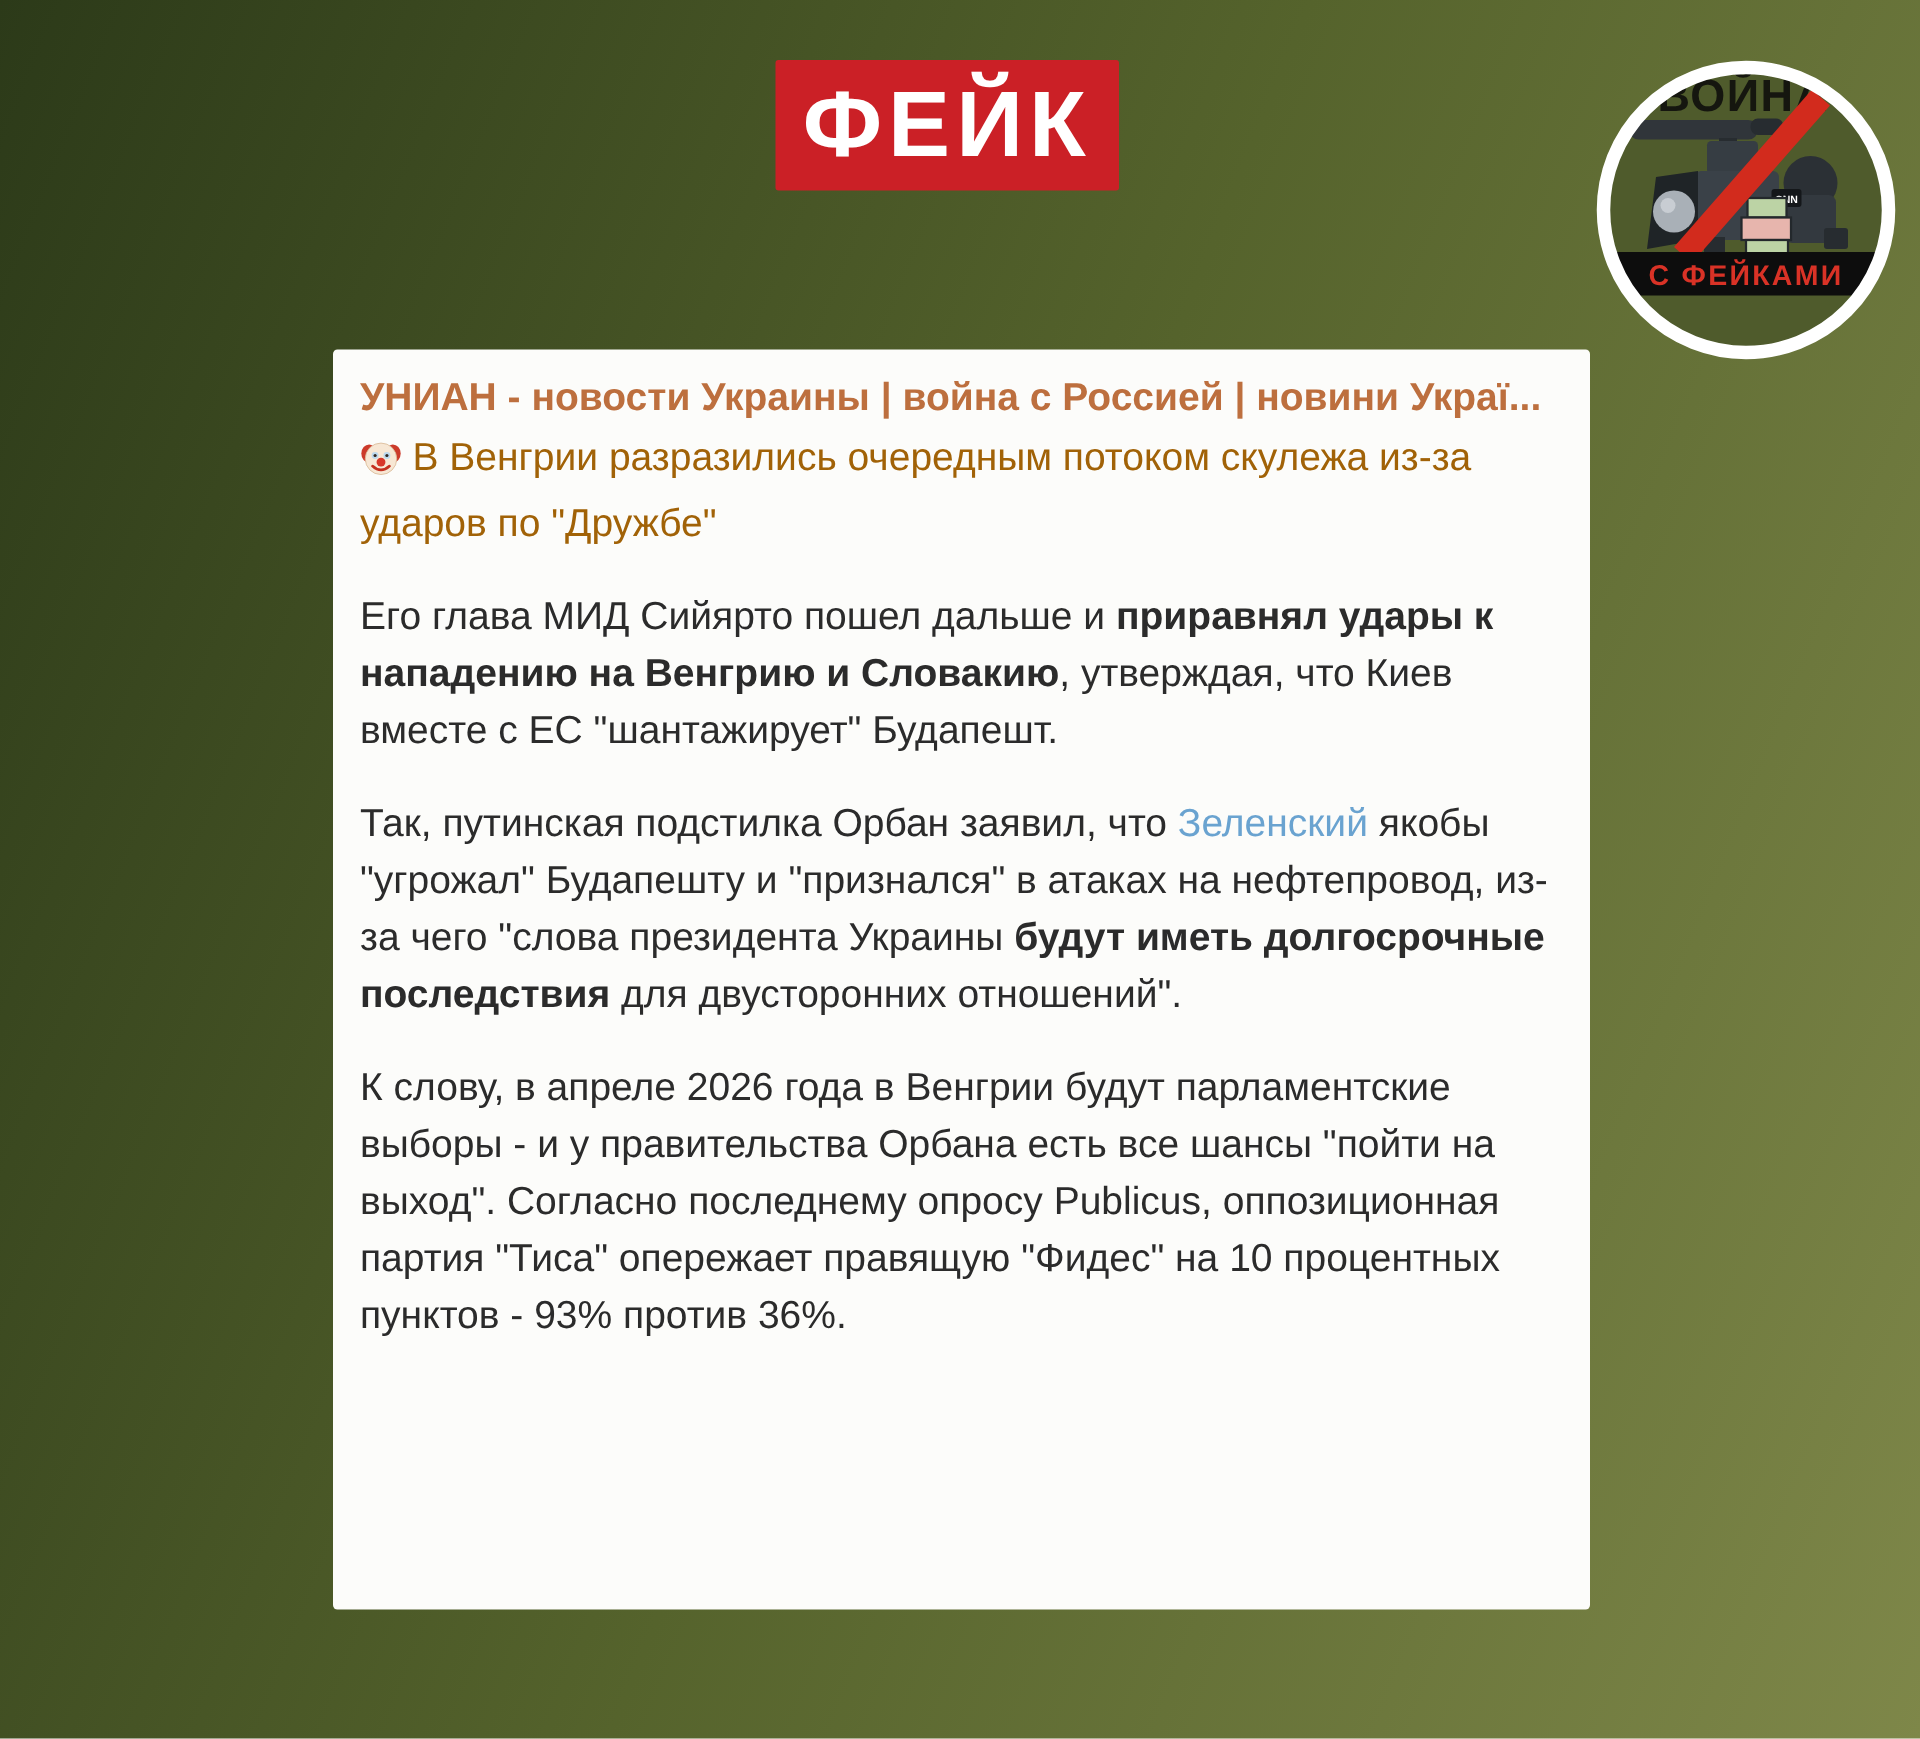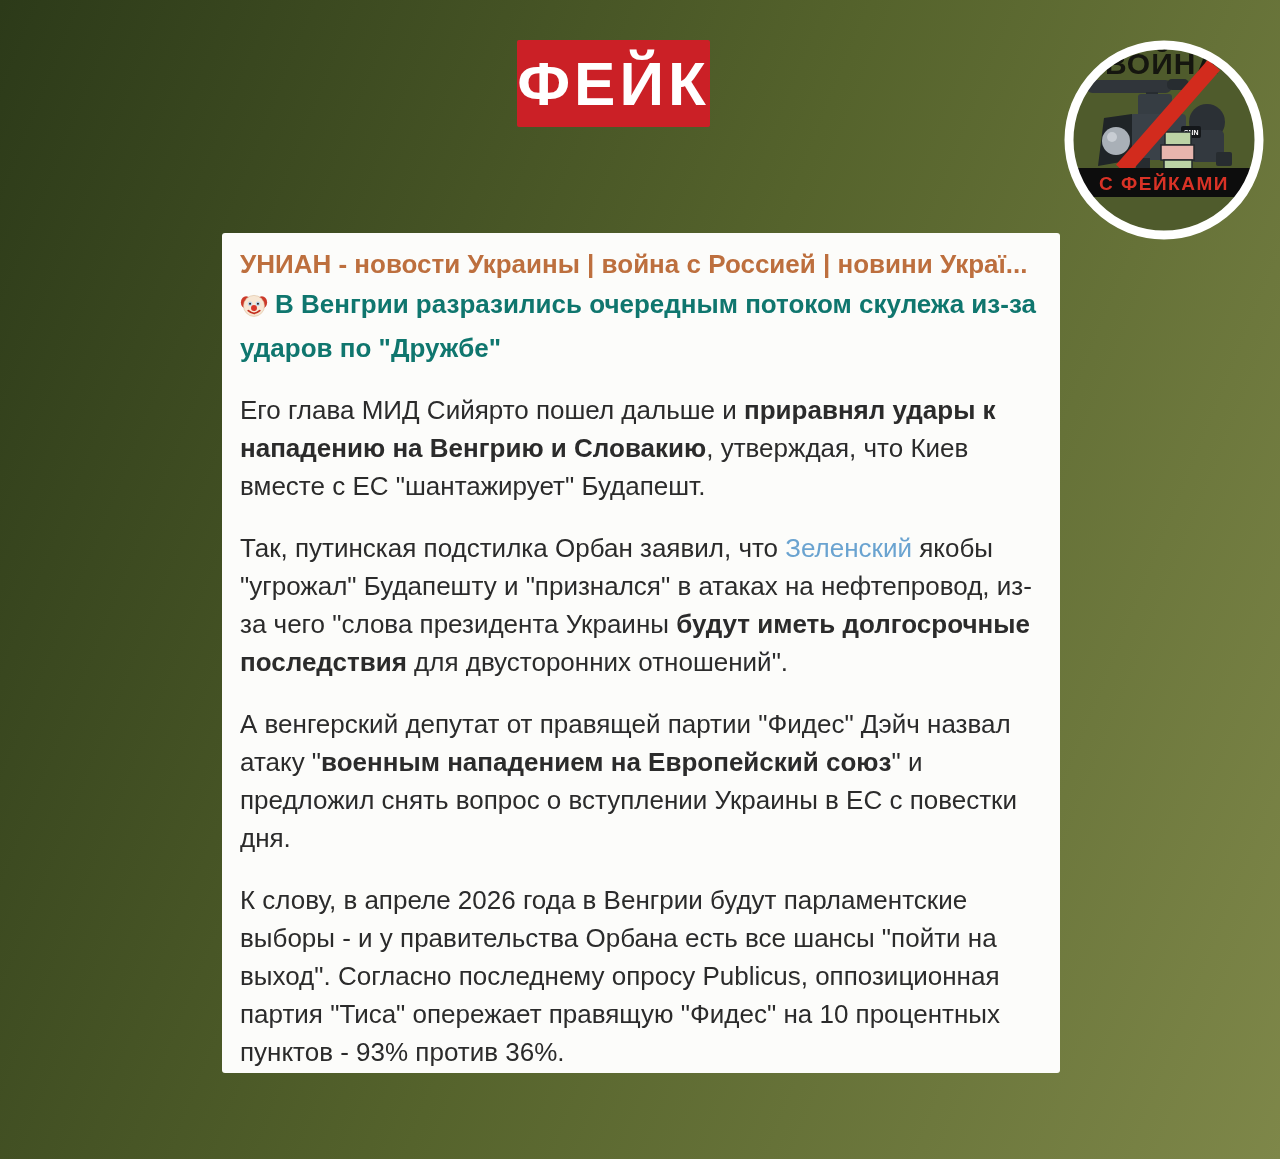--- a/index.html
+++ b/index.html
@@ -5,39 +5,39 @@
   html,body{margin:0;padding:0;}
   body{
     width:1280px;height:1159px;overflow:hidden;position:relative;
     font-family:"Liberation Sans","DejaVu Sans",sans-serif;
     background:linear-gradient(112deg,
       var(--background-dark,#2c3a19) 0%,
       #55632c 50%,
       var(--background-light,#7e8749) 100%);
   }
   .fake-badge{
-    position:absolute;left:517px;top:40px;width:193px;height:87px;
+    position:absolute;left:517px;top:40px;width:229px;height:87px;
     background:var(--badge-red,#cb2026);
     color:#fff;font-weight:800;font-size:62px;letter-spacing:4px;
     display:flex;align-items:center;justify-content:center;
     border-radius:2px;
   }
   .logo-wrap{position:absolute;left:1064px;top:40px;width:200px;height:200px;}
   .logo-wrap svg{display:block;width:100%;height:100%;}
   .card{
     position:absolute;left:222px;top:233px;width:838px;height:840px;
     box-sizing:border-box;background:#fcfcfa;border-radius:3px;
     padding:12px 18px 14px 18px;
     color:#2b2b2b;font-size:26px;line-height:38px;
   }
   .channel-name{
     color:var(--channel-orange,#bd6f3e);font-weight:700;font-size:26px;
     line-height:38px;white-space:nowrap;overflow:hidden;
   }
-  .post-title{font-weight:700;color:#0f766e;margin-top:2px;}
+  .post-title{font-weight:400;color:#a16207;margin-top:2px;}
   .post-title .emoji{display:inline-block;vertical-align:-6px;margin-right:7px;}
   .para{margin:24px 0 0 0;}
   .seg-b{font-weight:700;}
   .seg-link{color:var(--link-blue,#6aa3d0);cursor:pointer;}
   .seg-n{}
 </style>
 </head>
 <body>
 
 <div class="fake-badge">ФЕЙК</div>
@@ -91,15 +91,14 @@
         <circle cx="20.5" cy="14.5" r="2.6" fill="#bcd8ee"></circle>
         <circle cx="11.5" cy="14.5" r="1.2" fill="#2f2620"></circle>
         <circle cx="20.5" cy="14.5" r="1.2" fill="#2f2620"></circle>
         <circle cx="16" cy="19.5" r="3.4" fill="#d8372a"></circle>
         <path d="M9.5 22.5 Q16 28.5 22.5 22.5" fill="none" stroke="#c3301f" stroke-width="2" stroke-linecap="round"></path>
       </svg>
     </span><span>В Венгрии разразились очередным потоком скулежа из-за ударов по "Дружбе"</span>
   </div>
   <p class="para"><span class="seg-n">Его глава МИД Сийярто пошел дальше и </span><span class="seg-b">приравнял удары к нападению на Венгрию и Словакию</span><span class="seg-n">, утверждая, что Киев вместе с ЕС "шантажирует" Будапешт.</span></p>
   <p class="para"><span class="seg-n">Так, путинская подстилка Орбан заявил, что </span><span class="seg-link">Зеленский</span><span class="seg-n"> якобы "угрожал" Будапешту и "признался" в атаках на нефтепровод, из-за чего "слова президента Украины </span><span class="seg-b">будут иметь долгосрочные последствия</span><span class="seg-n"> для двусторонних отношений".</span></p>
-  <p class="para"><span class="seg-n">А венгерский депутат от правящей партии "Фидес" Дэйч назвал атаку "</span><span class="seg-b">военным нападением на Европейский союз</span><span class="seg-n">" и предложил снять вопрос о вступлении Украины в ЕС с повестки дня.</span></p>
   <p class="para"><span class="seg-n">К слову, в апреле 2026 года в Венгрии будут парламентские выборы - и у правительства Орбана есть все шансы "пойти на выход". Согласно последнему опросу Publicus, оппозиционная партия "Тиса" опережает правящую "Фидес" на 10 процентных пунктов - 93% против 36%.</span></p>
 </div>
 
 </body></html>

